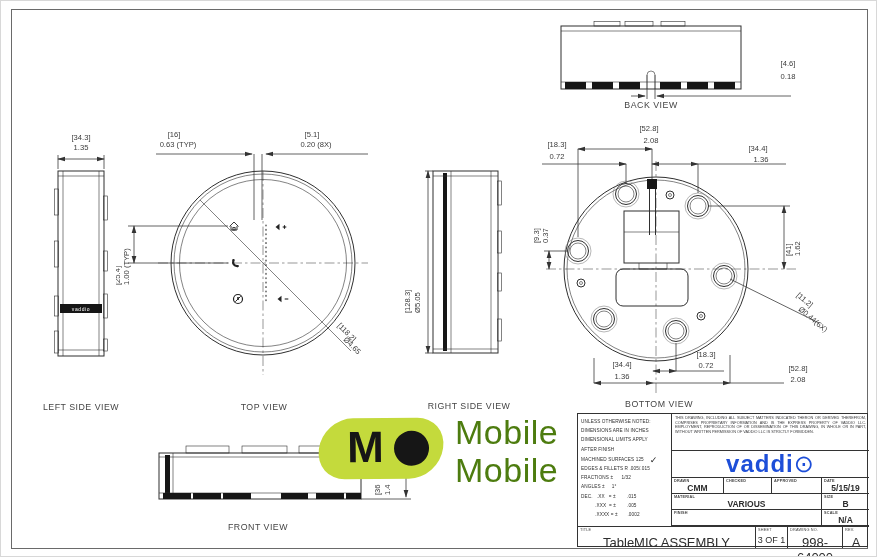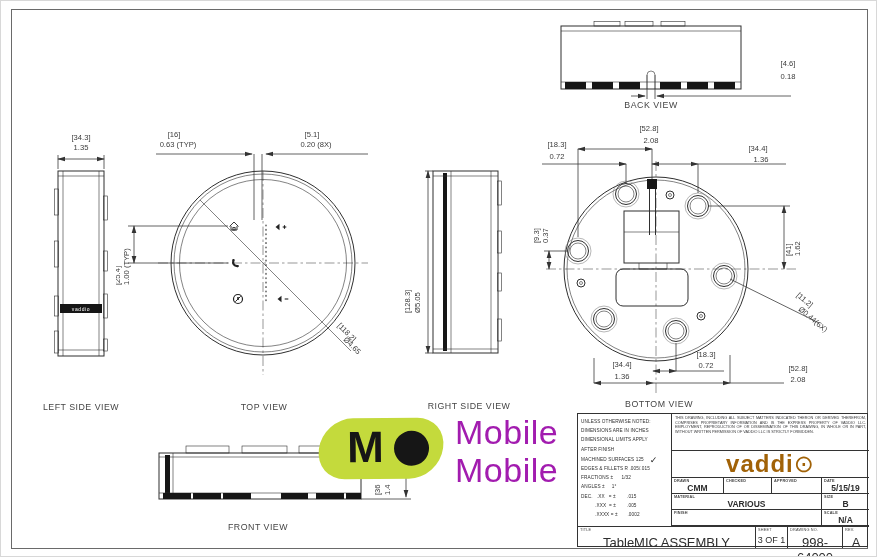--- a/index.html
+++ b/index.html
@@ -16,31 +16,31 @@
   .boss{stroke:#7a7a7a;stroke-width:.55;fill:none;}
   .cl{stroke:#6b6b6b;stroke-width:.7;fill:none;stroke-dasharray:10 3 2.5 3;}
   .dots{stroke:#333;stroke-width:1.2;fill:none;stroke-dasharray:.8 3.6;stroke-linecap:round;}
   .dark{fill:#161616;stroke:none;}
   .ic{stroke:#222;fill:none;stroke-width:.9;}
   
   #wm-pill{position:absolute;left:318px;top:417px;width:124px;height:61px;background:#c4da3c;
            border-radius:30px;transform:skewX(-8deg) rotate(-.5deg);z-index:5;}
   #wm-pill .m{position:absolute;left:28px;top:4px;font-size:44px;font-weight:800;color:#161616;transform:skewX(8deg);}
   #wm-pill .dot{position:absolute;right:14px;top:13px;width:35px;height:35px;border-radius:50%;background:#161616;transform:skewX(8deg);}
-  #wm-words{position:absolute;left:454px;top:412px;z-index:5;font-size:34px;line-height:38px;color:#a21caf;letter-spacing:.5px;}
+  #wm-words{position:absolute;left:454px;top:412px;z-index:5;font-size:34px;line-height:38px;color:#4d7c0f;letter-spacing:.5px;}
   
   #tb{position:absolute;left:576px;top:412px;width:291px;height:134px;border:1.2px solid #333;box-sizing:border-box;z-index:6;background:#fff;font-size:4.8px;color:#2e2e2e;}
   #tb .cellabel{position:absolute;top:1px;left:2px;font-size:3.8px;letter-spacing:.2px;color:#444;}
   .abs{position:absolute;box-sizing:border-box;}
   #tb-notes{left:0;top:0;width:94px;height:112px;border-right:.8px solid #333;padding:3px 2px 0 3px;}
   #tb-notes .note{white-space:pre;font-size:4.7px;line-height:9.2px;letter-spacing:.1px;}
   #tb-notes .chk{font-size:9px;color:#222;position:relative;top:2px;left:6px;}
   #tb-prop{left:94px;top:0;width:197px;height:37px;border-bottom:.8px solid #333;padding:2px 3px;font-size:3.8px;line-height:1.22;text-align:justify;color:#38383a;}
   #tb-logo{left:94px;top:37px;width:197px;height:27px;border-bottom:.8px solid #333;text-align:center;}
-  #tb-logo .brand{font-size:24px;font-weight:700;letter-spacing:1px;color:#a16207;line-height:26px;text-align:right;}
+  #tb-logo .brand{font-size:24px;font-weight:700;letter-spacing:1px;color:#1d4ed8;line-height:26px;text-align:right;}
   #tb-logo .brand .o{font-weight:400;}
   .tbrow{left:94px;width:197px;height:16px;border-bottom:.8px solid #333;font-weight:bold;}
   .tbcell{position:relative;float:left;height:100%;border-right:.8px solid #333;box-sizing:border-box;}
   .tbcell:last-child{border-right:none;}
   .val{position:absolute;left:0;right:0;top:5px;text-align:center;font-size:8.5px;color:#2e2e2e;}
   #tb-bottom{left:0;top:112px;width:291px;height:22px;}
   #tb-bottom .val{top:8px;font-size:13px;}
   #tb-bottom .sm{font-size:9px;}
 </style>
 </head>

